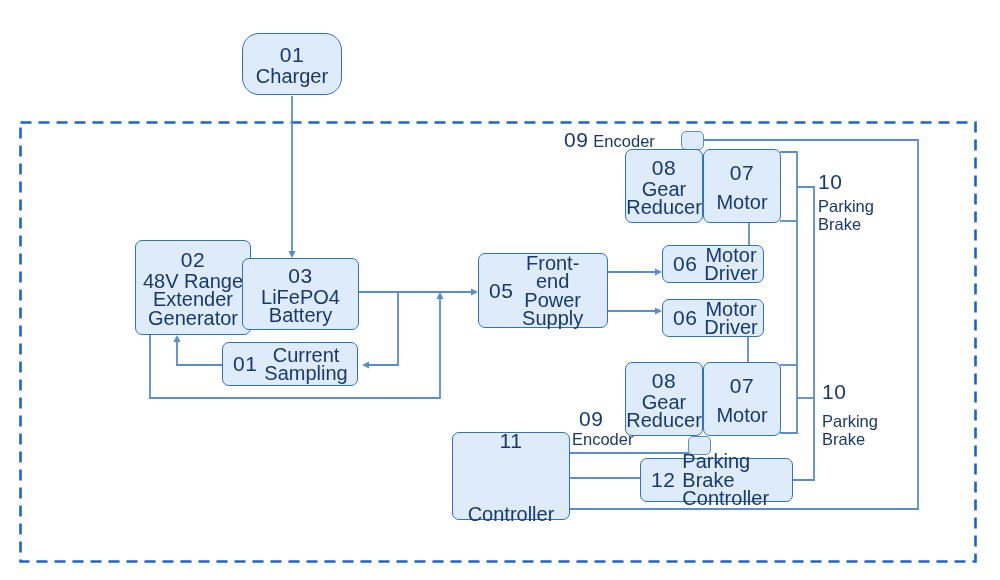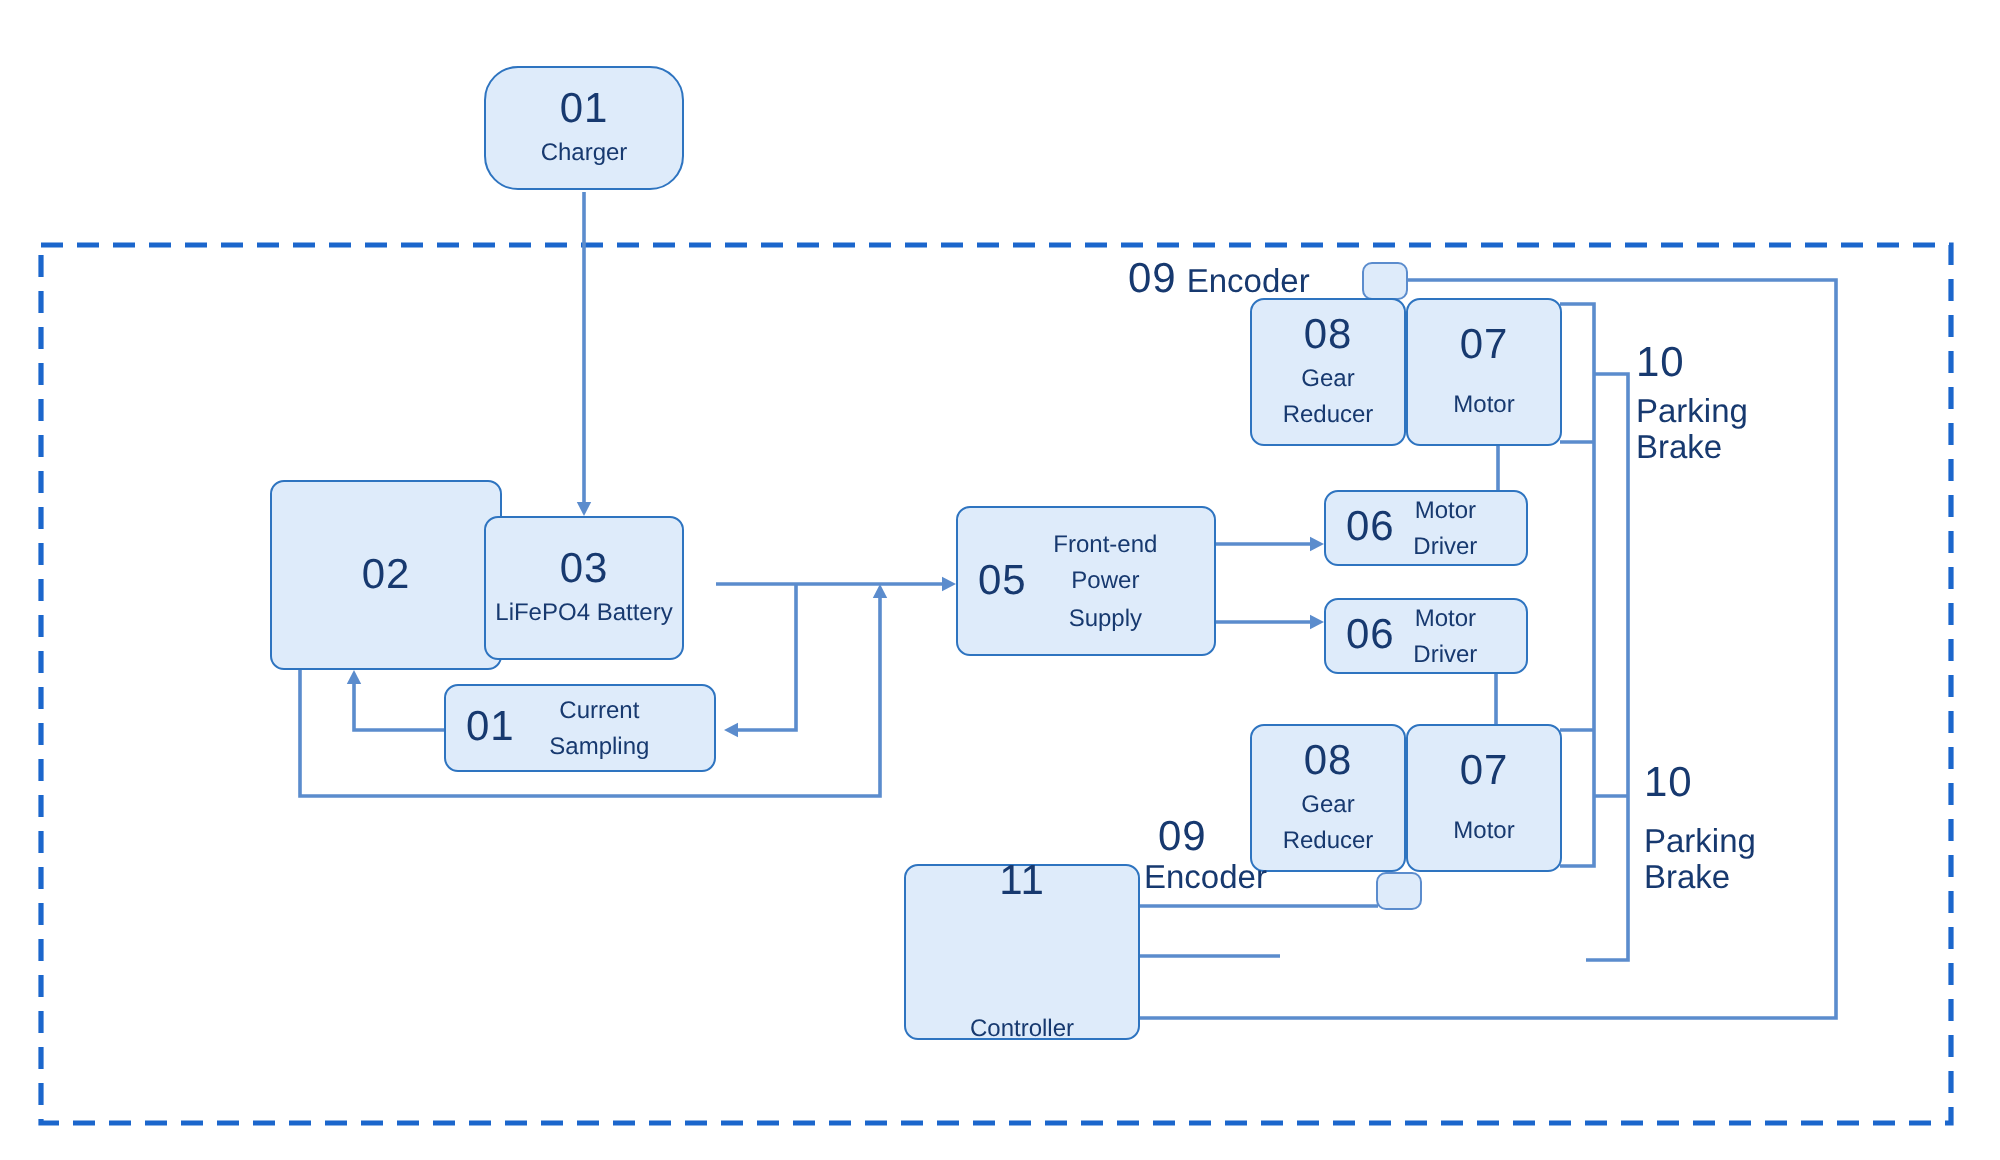--- a/index.html
+++ b/index.html
@@ -44,21 +44,21 @@
     display:flex;
     line-height:18px;
   }
   .node .num{
     font-size:21px;
     line-height:24px;
     font-weight:500;
     letter-spacing:0.5px;
   }
   .node .lbl{
-    font-size:12px;
+    font-size:20px;
     line-height:18.5px;
   }
   .v{flex-direction:column;align-items:center;justify-content:center;text-align:center;padding:2px;}
   .h{flex-direction:row;align-items:center;justify-content:flex-start;padding:2px 22px 2px 10px;}
   .h .num{margin-right:7px;}
   .h .lbl{flex:1;text-align:center;}
   .h.left-lbl .lbl{text-align:left;}
   .gap8 .num{margin-bottom:8px;}
 
   .float-label{position:absolute;z-index:4;justify-content:flex-end;}
@@ -121,23 +121,24 @@
   <div class="tab" style="left:681px;top:131px;"></div>
   <div class="tab" style="left:688px;top:436px;"></div>
 
   <div class="node v" style="left:242px;top:33px;width:100px;height:62px;border-radius:17px;">
     <div class="num">01</div>
     <div class="lbl">Charger</div>
   </div>
 
   <div class="node v" style="left:92px;top:240px;width:116px;height:95px;margin-left:43px;">
     <div class="num">02</div>
-  </div>
-
-  <div class="node v" style="left:242px;top:258px;width:100px;height:72px;">
+    <div class="lbl">48V Range Extender Generator</div>
+  </div>
+
+  <div class="node v" style="left:242px;top:258px;width:117px;height:72px;">
     <div class="num">03</div>
     <div class="lbl">LiFePO4 Battery</div>
   </div>
 
   <div class="node h" style="left:222px;top:342px;width:136px;height:44px;">
     <div class="num">01</div>
     <div class="lbl">Current Sampling</div>
   </div>
 
   <div class="node h" style="left:478px;top:253px;width:130px;height:75px;align-items:center;">
@@ -173,20 +174,24 @@
   <div class="node v gap8" style="left:703px;top:362px;width:78px;height:74px;">
     <div class="num">07</div>
     <div class="lbl">Motor</div>
   </div>
 
   <div class="node v gap8" style="left:452px;top:432px;width:118px;height:88px;gap:44px;">
     <div class="num">11</div>
     <div class="lbl">Controller</div>
   </div>
 
+  <div class="node h left-lbl" style="left:640px;top:458px;width:153px;height:44px;">
+    <div class="num">12</div>
+    <div class="lbl">Parking Brake Controller</div>
+  </div>
 
   <div class="float-label inline-label" style="left:564px;top:129px;">
     <div class="num">09</div>
     <div class="lbl">Encoder</div>
   </div>
 
   <div class="float-label" style="left:572px;top:408px;">
     <div class="num" style="margin-left:7px;">09</div>
     <div class="lbl">Encoder</div>
   </div>

